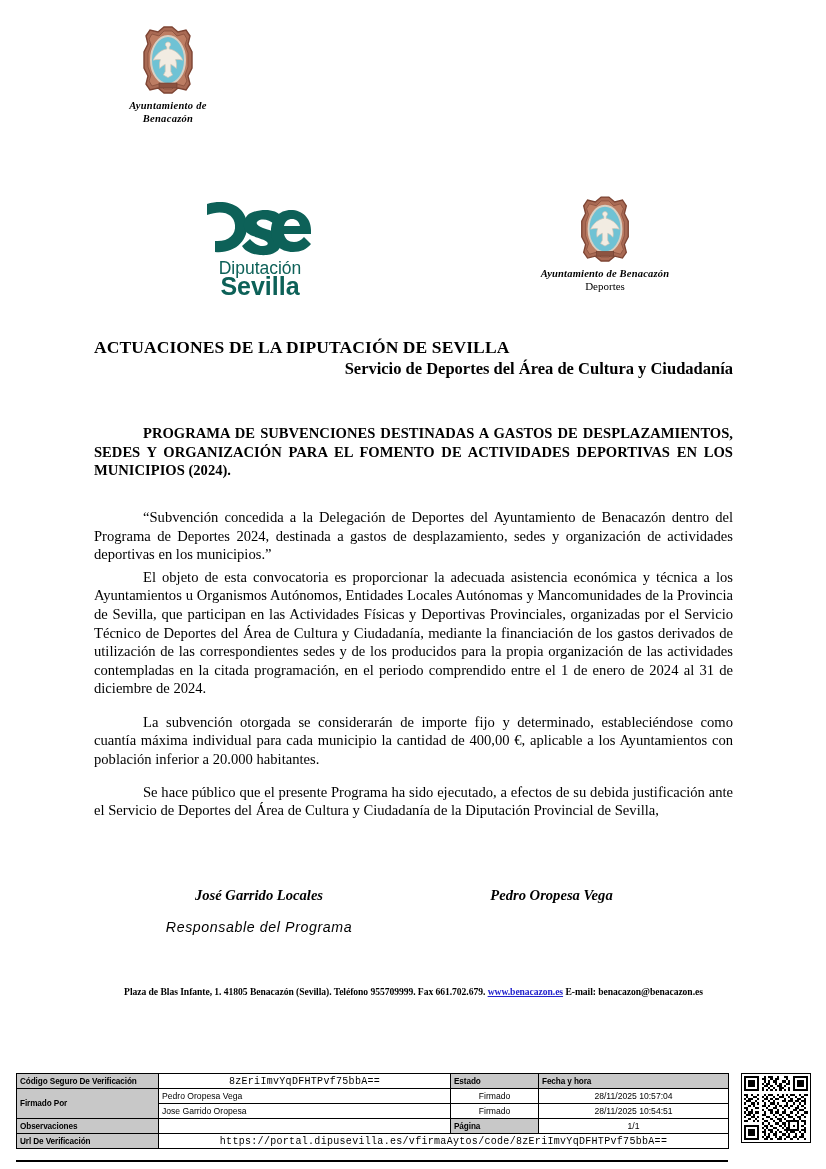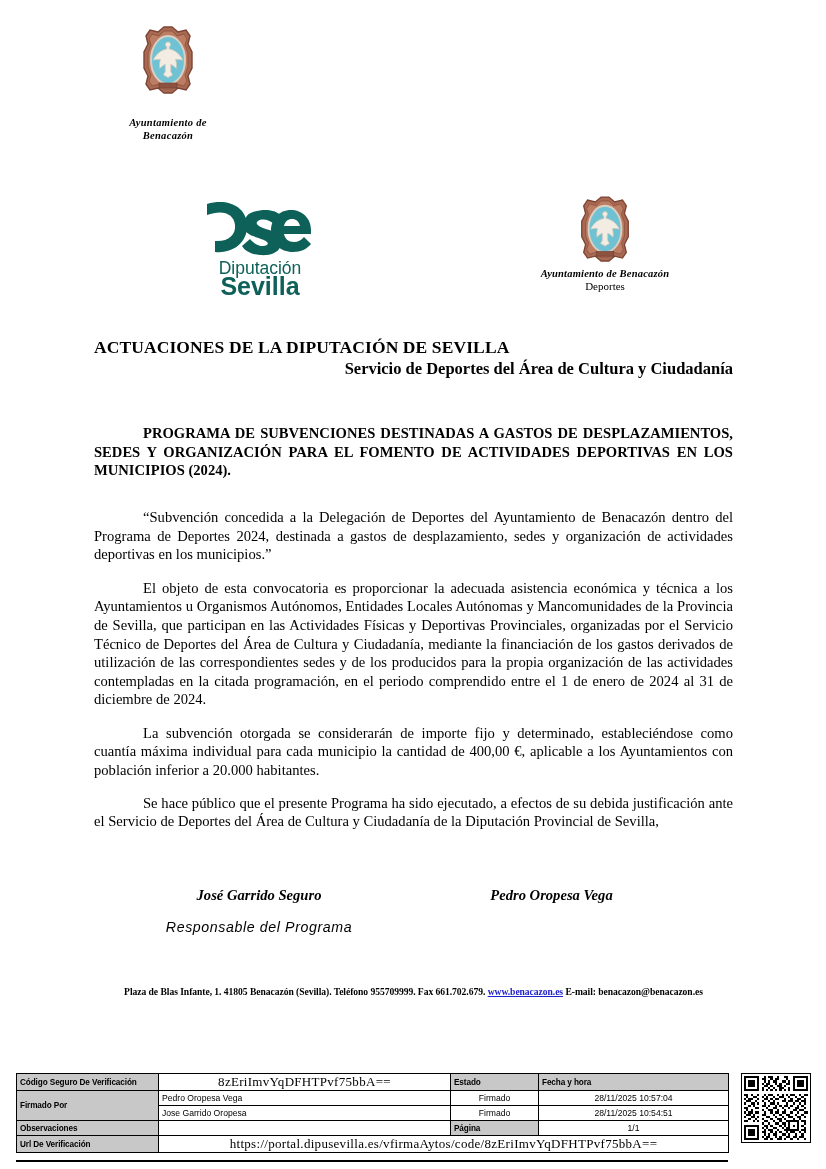--- a/index.html
+++ b/index.html
@@ -32,21 +32,21 @@
     width: 120px;
     text-align: center;
   }
   .crest-caption-left {
     font-family: "Liberation Serif", serif;
     font-weight: bold;
     font-style: italic;
     font-size: 10.5px;
     line-height: 12.5px;
     letter-spacing: 0.3px;
-    margin-top: 19px;
+    margin-top: 2px;
   }
 
   
   .crest {
     display: block;
     margin: 0 auto;
   }
 
   
   .dip-logo {
@@ -116,21 +116,21 @@
     line-height: 18.6px;
     text-indent: 49px;
   }
   p.para.bold {
     font-weight: bold;
     font-size: 14.6px;
     line-height: 18.7px;
     margin-bottom: 28px;
   }
   p.para.quote {
-    margin-bottom: 15px;
+    margin-bottom: 4px;
   }
   p.para.last {
     margin-bottom: 0;
   }
 
   
   .signatures {
     position: absolute;
     left: 94px;
     top: 886px;
@@ -198,22 +198,22 @@
     padding: 0 3px;
     vertical-align: middle;
   }
   td.lbl {
     background: #c8c8c8;
     font-weight: bold;
     font-size: 8.2px;
     letter-spacing: -0.1px;
   }
   td.mono {
-    font-family: Liberation Serif, serif;
-    font-size: 13px;
+    font-family: Liberation Mono, monospace;
+    font-size: 10px;
     text-align: center;
     letter-spacing: 0.3px;
   }
   td.val {
     font-size: 8.6px;
     text-align: left;
     padding-left: 5px;
   }
   td.ctr {
     text-align: center;
@@ -315,21 +315,21 @@
   <div class="body-area">
     <p class="para bold">PROGRAMA DE SUBVENCIONES DESTINADAS A GASTOS DE DESPLAZAMIENTOS, SEDES Y ORGANIZACIÓN PARA EL FOMENTO DE ACTIVIDADES DEPORTIVAS EN LOS MUNICIPIOS (2024).</p>
     <p class="para quote">“Subvención concedida a la Delegación de Deportes del Ayuntamiento de Benacazón dentro del Programa de Deportes 2024, destinada a gastos de desplazamiento, sedes y organización de actividades deportivas en los municipios.”</p>
     <p class="para">El objeto de esta convocatoria es proporcionar la adecuada asistencia económica y técnica a los Ayuntamientos u Organismos Autónomos, Entidades Locales Autónomas y Mancomunidades de la Provincia de Sevilla, que participan en las Actividades Físicas y Deportivas Provinciales, organizadas por el Servicio Técnico de Deportes del Área de Cultura y Ciudadanía, mediante la financiación de los gastos derivados de utilización de las correspondientes sedes y de los producidos para la propia organización de las actividades contempladas en la citada programación, en el periodo comprendido entre el 1 de enero de 2024 al 31 de diciembre de 2024.</p>
     <p class="para">La subvención otorgada se considerarán de importe fijo y determinado, estableciéndose como cuantía máxima individual para cada municipio la cantidad de 400,00 €, aplicable a los Ayuntamientos con población inferior a 20.000 habitantes.</p>
     <p class="para last">Se hace público que el presente Programa ha sido ejecutado, a efectos de su debida justificación ante el Servicio de Deportes del Área de Cultura y Ciudadanía de la Diputación Provincial de Sevilla,</p>
   </div>
 
   <div class="signatures">
     <div class="sig-col left">
-      <div class="sig-name">José Garrido Seguro</div>
+      <div class="sig-name">José Garrido Locales</div>
       <div class="sig-role">Responsable del Programa</div>
     </div>
     <div class="sig-col right">
       <div class="sig-name">Pedro Oropesa Vega</div>
     </div>
   </div>
 
   <div class="addr-footer"><span>Plaza de Blas Infante, 1. 41805 Benacazón (Sevilla). Teléfono 955709999. Fax 661.702.679. </span><a href="#">www.benacazon.es</a><span> E-mail: benacazon@benacazon.es</span></div>
 
   <div class="verif-wrap">

